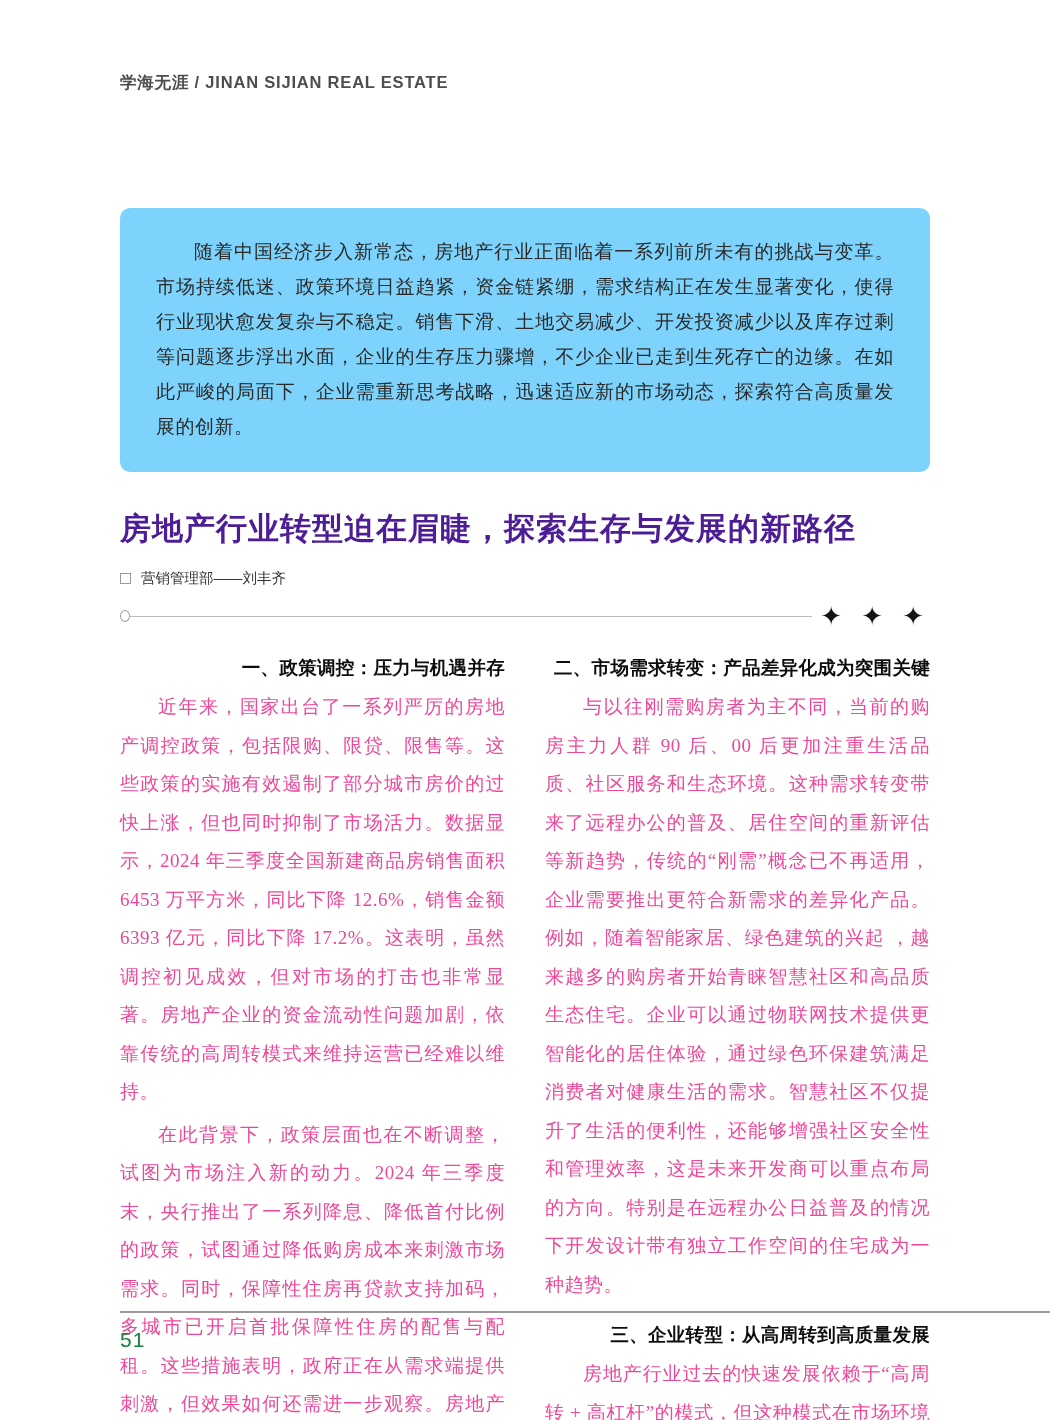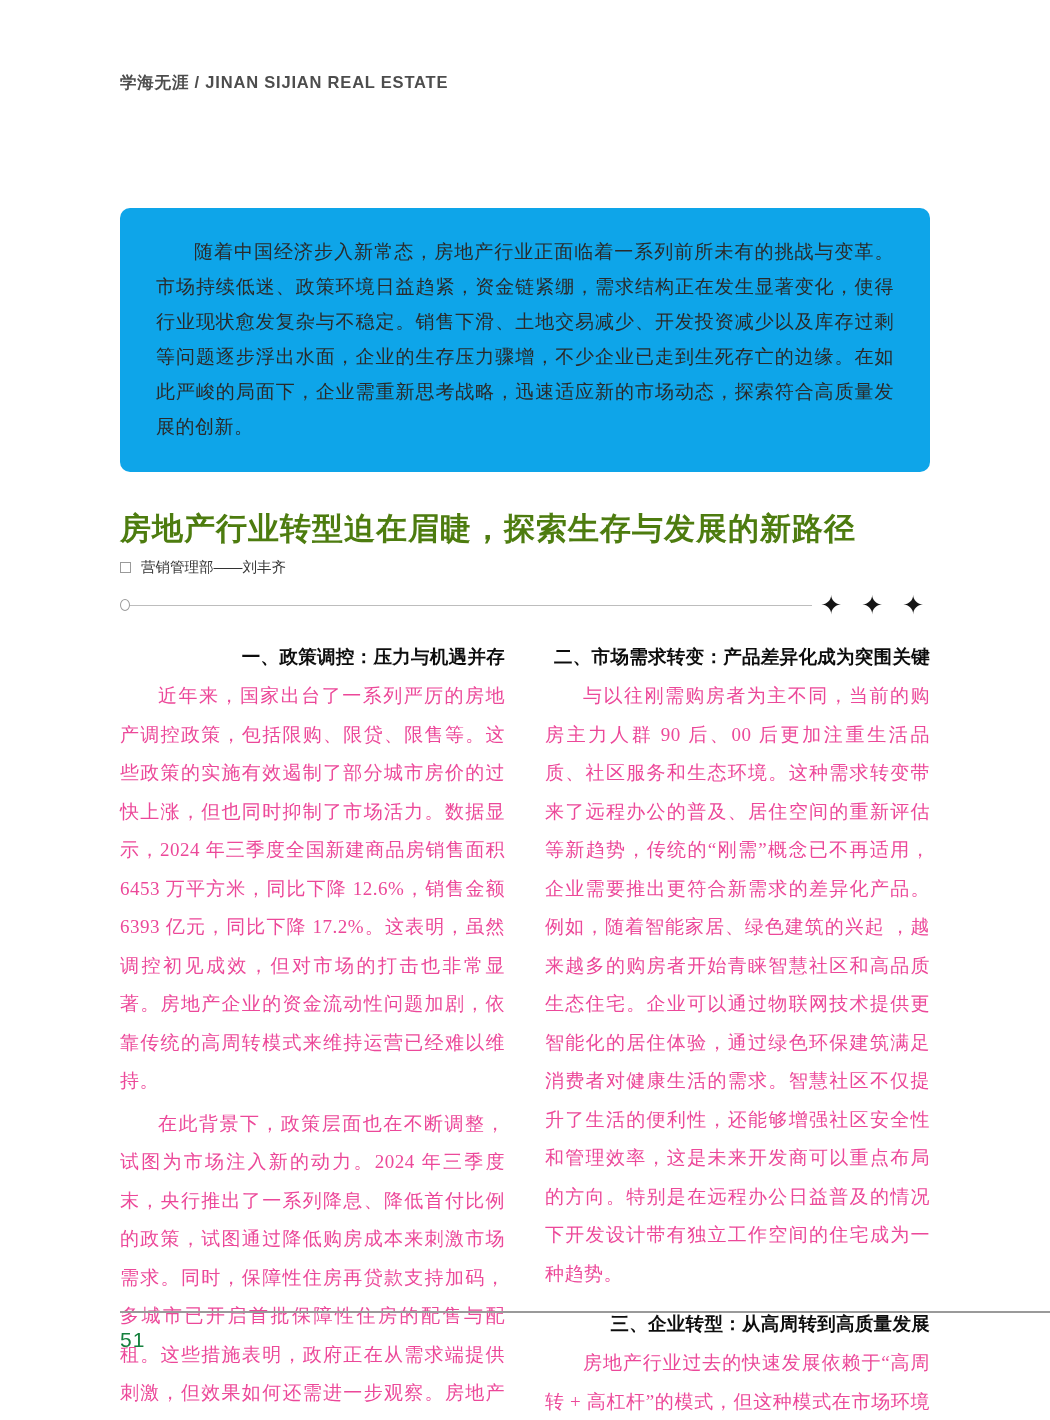--- a/index.html
+++ b/index.html
@@ -23,45 +23,45 @@
   .mag-header {
     padding-top: 72px;
     font-size: 16.5px;
     font-weight: bold;
     color: #4d4d4d;
     letter-spacing: 0.8px;
   }
   
   .intro-box {
     margin-top: 114px;
-    background: #0ea5e9;
+    background: #7dd3fc;
     border-radius: 10px;
     padding: 26px 36px 28px 36px;
   }
   .intro-box p {
     margin: 0;
     font-family: "Liberation Serif", "DejaVu Serif", serif;
     font-size: 19px;
     line-height: 35px;
     text-align: justify;
     text-indent: 2em;
     color: #2a2a2a;
     letter-spacing: 0.5px;
   }
   
   .article-title {
     margin: 36px 0 0 0;
     font-size: 31px;
     font-weight: bold;
-    color: #4d7c0f;
+    color: #4c1d95;
     letter-spacing: 1px;
   }
   
   .byline {
-    margin-top: 8px;
+    margin-top: 19px;
     display: flex;
     align-items: center;
     font-size: 14.5px;
     color: #333333;
   }
   .byline-square {
     display: inline-block;
     width: 9px;
     height: 9px;
     border: 1px solid #9a9a9a;

